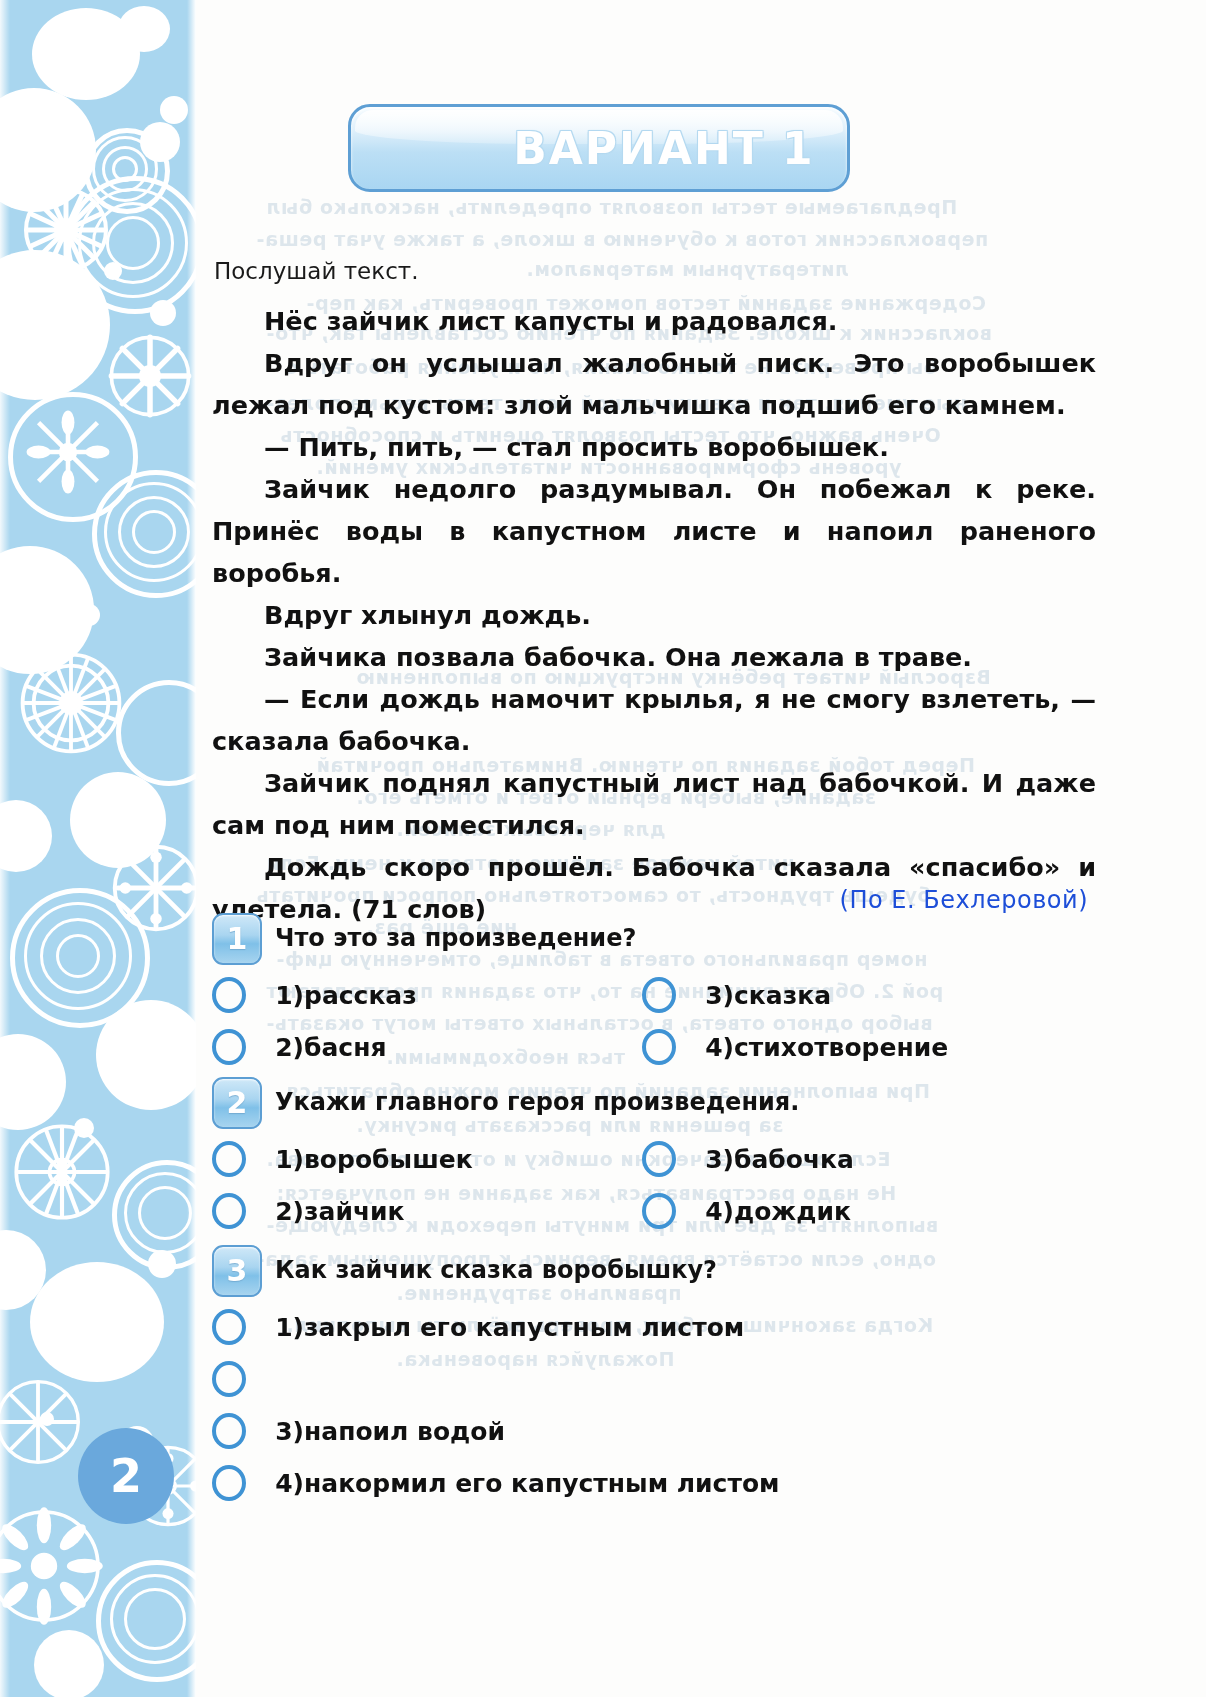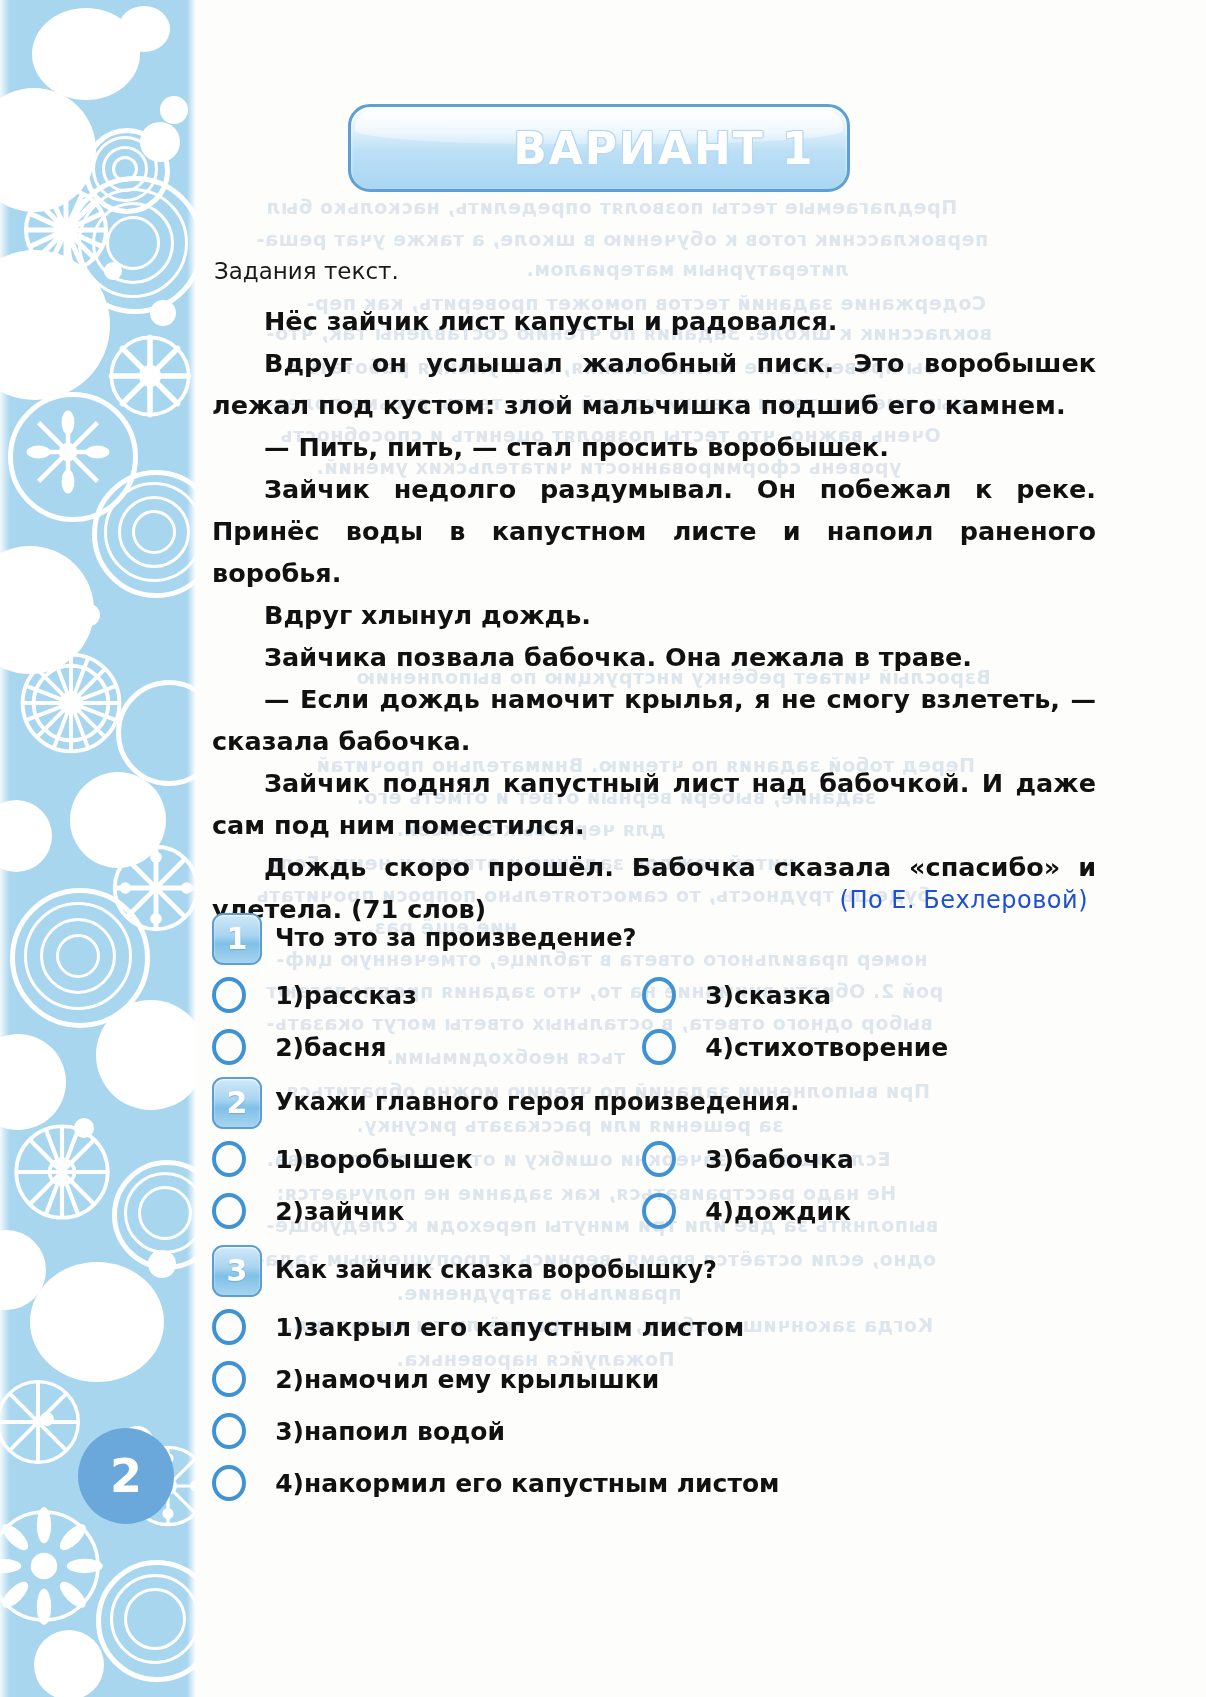--- a/index.html
+++ b/index.html
@@ -386,21 +386,21 @@
         <div class="ghost" style="left: 200px; top: 1282px;">правильно затруднение.</div>
         <div class="ghost" style="left: 90px; top: 1314px;">Когда закончишь работу, проверь всё ли ты выполнил.</div>
         <div class="ghost" style="left: 200px; top: 1348px;">Пожалуйся наровенька.</div>
       </div>
 
     <div class="banner">
       <div class="gloss"></div>
       <div class="banner-title">ВАРИАНТ 1</div>
     </div>
 
-    <div class="instruction">Задания текст.</div>
+    <div class="instruction">Послушай текст.</div>
 
     <div class="story" id="story-body">
         <p>Нёс зайчик лист капусты и радовался.</p>
         <p>Вдруг он услышал жалобный писк. Это воробышек лежал под кустом: злой мальчишка подшиб его камнем.</p>
         <p>— Пить, пить, — стал просить воробышек.</p>
         <p>Зайчик недолго раздумывал. Он побежал к реке. Принёс воды в капустном листе и напоил раненого воробья.</p>
         <p>Вдруг хлынул дождь.</p>
         <p>Зайчика позвала бабочка. Она лежала в траве.</p>
         <p>— Если дождь намочит крылья, я не смогу взлететь, — сказала бабочка.</p>
         <p>Зайчик поднял капустный лист над бабочкой. И даже сам под ним поместился.</p>
@@ -480,21 +480,20 @@
           <div class="options">
             <div class="opt-row">
               <div class="opt full">
                 <div class="bullet"></div>
                 <div class="opt-label"><span class="opt-num">1)</span>закрыл его  капустным  листом</div>
               </div>
             </div>
             <div class="opt-row">
               <div class="opt full">
                 <div class="bullet"></div>
-                <div class="opt-label"><span class="opt-num">2)</span>намочил ему  крылышки</div>
               </div>
             </div>
             <div class="opt-row">
               <div class="opt full">
                 <div class="bullet"></div>
                 <div class="opt-label"><span class="opt-num">3)</span>напоил  водой</div>
               </div>
             </div>
             <div class="opt-row">
               <div class="opt full">

